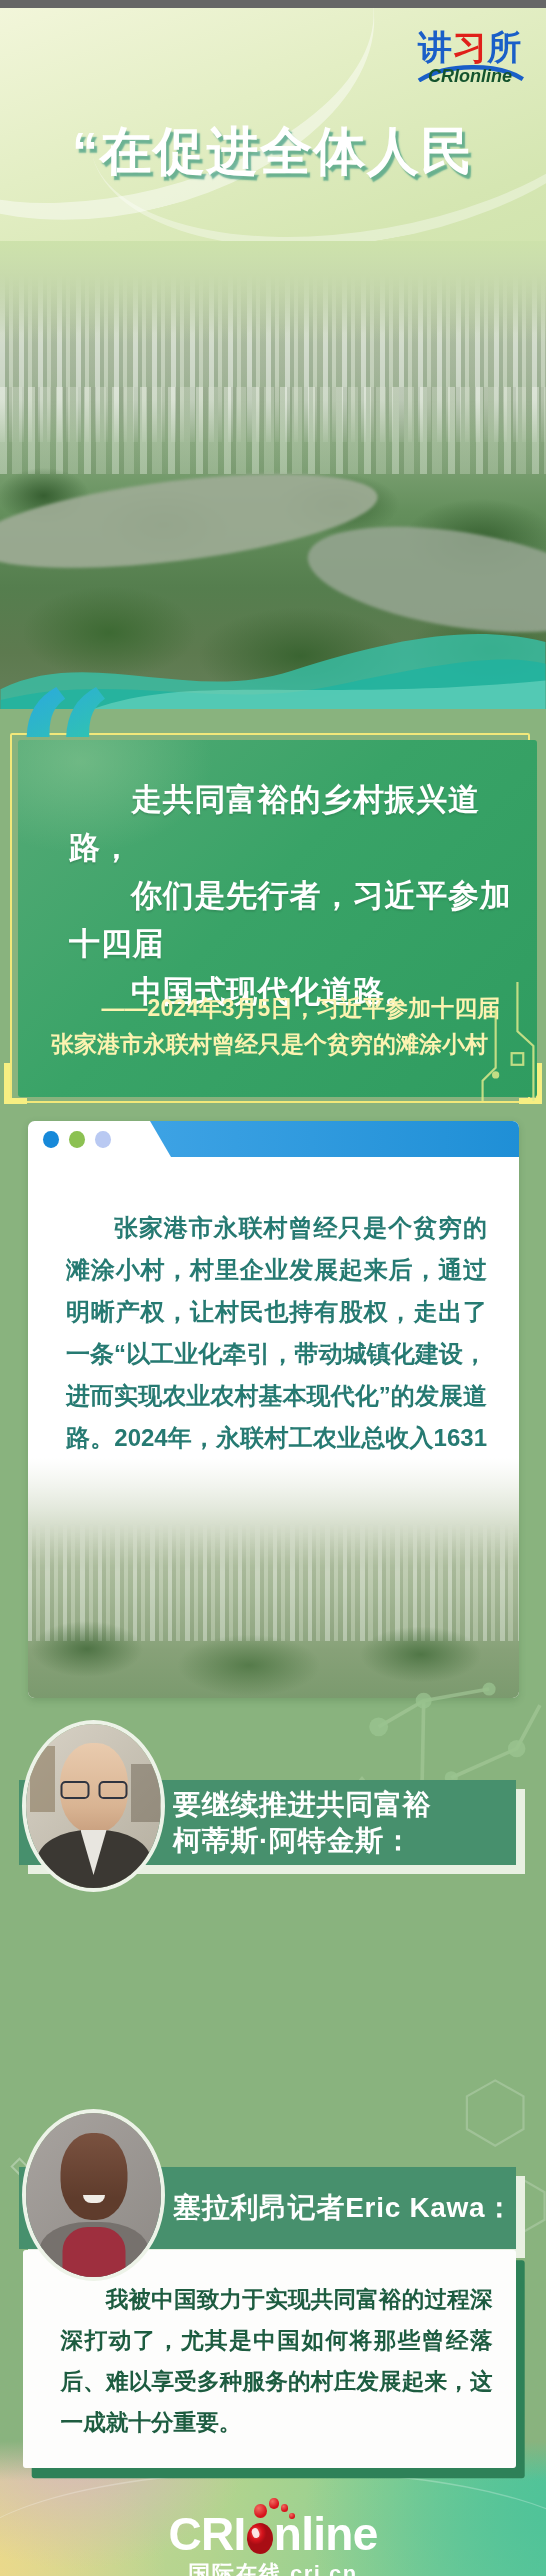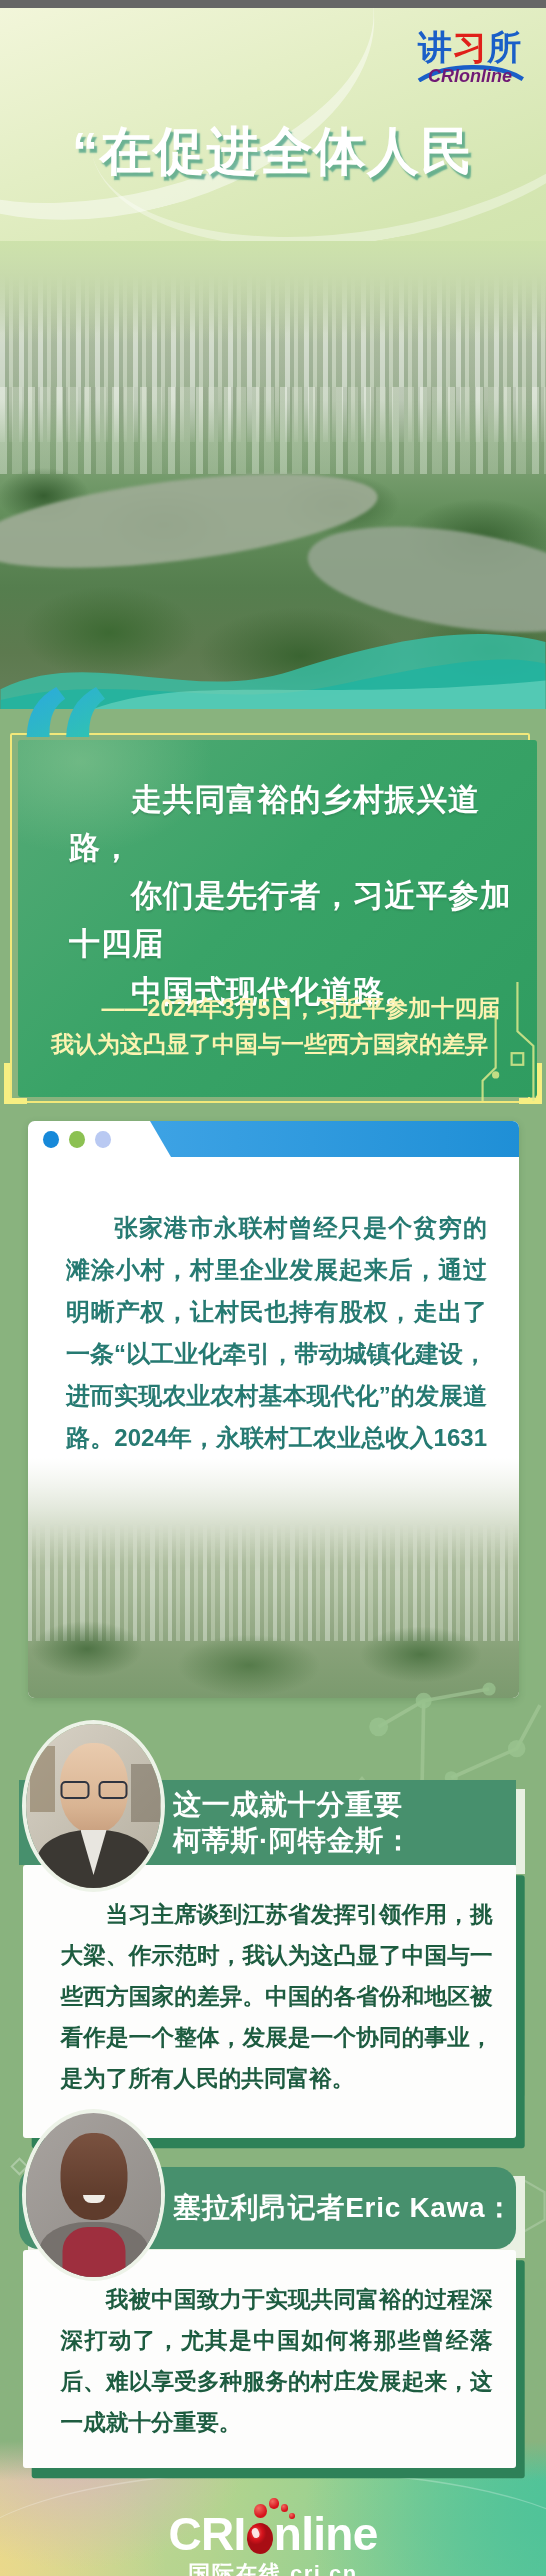--- a/index.html
+++ b/index.html
@@ -14,21 +14,21 @@
     background:linear-gradient(160deg,#f2f6da 0%,#e3eec4 35%,#d5e6b2 70%,#cde2ab 100%);}
   .bg-top .swoosh1{position:absolute;left:-131px;top:-102px;width:510px;height:306px;border-radius:50%;
     border-bottom:19px solid rgba(255,255,255,.45);transform:rotate(-14deg);}
   .bg-top .swoosh2{position:absolute;left:87px;top:-44px;width:554px;height:277px;border-radius:50%;
     border-bottom:11.7px solid rgba(255,255,255,.35);transform:rotate(-10deg);}
   .logo-top{position:absolute;right:16px;top:22px;width:120px;text-align:center;}
   .logo-top .cn{font-size:34px;font-weight:bold;letter-spacing:0.7px;line-height:1;}
   .logo-top .cn .b{color:#1a5fc8;}
   .logo-top .cn .r{color:#e0201a;}
   .logo-top svg{display:block;margin:-1.5px auto 0;}
-  .logo-top .en{color:#701a75;font-size:18px;font-weight:bold;font-style:italic;line-height:1;margin-top:-14.6px;}
+  .logo-top .en{color:#14532d;font-size:18px;font-weight:bold;font-style:italic;line-height:1;margin-top:-14.6px;}
   .page-title{position:absolute;left:0;top:109px;width:546px;text-align:center;
     color:#fff;font-size:52px;font-weight:bold;line-height:68px;letter-spacing:1.5px;
     text-shadow:2.9px 3.6px 1.5px rgba(44,146,122,.65);}
   
   .photo{position:absolute;left:0;top:233px;width:546px;height:468px;overflow:hidden;
     background:linear-gradient(#c6d3b6 0%,#b2c2a4 16%,#a2b598 28%,#86a87c 42%,#648f5c 58%,#557e4e 74%,#5d7a4f 88%,#66805a 100%);}
   .photo .buildings{position:absolute;left:0;top:33px;width:546px;height:168px;opacity:.55;
     background:repeating-linear-gradient(90deg,rgba(255,255,255,.85) 0 5.1px,rgba(150,165,145,.4) 5.1px 8.7px,rgba(235,240,228,.8) 8.7px 13px,rgba(170,180,160,.35) 13px 19px);
     -webkit-mask-image:linear-gradient(rgba(0,0,0,0),#000 35%,#000 75%,rgba(0,0,0,.2));
     mask-image:linear-gradient(rgba(0,0,0,0),#000 35%,#000 75%,rgba(0,0,0,.2));}
@@ -180,21 +180,21 @@
   <div class="q-corner br"></div>
   <div class="q-panel"></div>
   <div class="q-mark">“</div>
   <div class="q-text">
     <div>走共同富裕的乡村振兴道路，</div>
     <div>你们是先行者，习近平参加十四届</div>
     <div>中国式现代化道路。</div>
   </div>
   <div class="q-attr">
     <span class="l1">——2024年3月5日，习近平参加十四届</span>
-    <span class="l2">我认为这凸显了中国与一些西方国家的差异</span>
+    <span class="l2">张家港市永联村曾经只是个贫穷的滩涂小村</span>
   </div>
   <svg class="deco-circuit" width="66" height="122" viewBox="0 0 90 168">
     <polyline points="58,0 58,68 80,88 80,164" stroke="#dce98c" stroke-width="3" fill="none"></polyline>
     <polyline points="28,38 28,118 10,136 10,164" stroke="#dce98c" stroke-width="3" fill="none"></polyline>
     <rect x="50" y="98" width="16" height="16" stroke="#dce98c" stroke-width="3" fill="none"></rect>
     <circle cx="28" cy="128" r="5" fill="#dce98c"></circle>
   </svg>
 
   <div class="card">
     <div class="bluebar"></div>
@@ -227,41 +227,38 @@
     <g stroke="rgba(255,255,255,0.22)" stroke-width="3" fill="none">
       <polygon points="65,15 104,37 104,82 65,105 26,82 26,37"></polygon>
       <polygon points="100,150 133,169 133,207 100,226 67,207 67,169"></polygon>
     </g>
   </svg>
   <div class="deco-diamond" style="left:13px;top:2152px;"></div>
   <div class="deco-diamond" style="left:32px;top:2178px;width:8.7px;height:8.7px;"></div>
 
   <div class="banner-shadow" style="top:1781px;height:85px;"></div>
   <div class="banner" style="top:1772px;height:85px;padding-top:6.6px;">
-    <div class="btxt">这一成就十分重要</div>
+    <div class="btxt">要继续推进共同富裕</div>
     <div class="btxt">柯蒂斯·阿特金斯：</div>
   </div>
   <div class="avatar" style="left:22px;top:1712px;">
     <div class="bgA" style="background:linear-gradient(135deg,#d8d2c6,#b4ae9f);"></div>
     <div class="frameL"></div>
     <div class="frameR"></div>
     <div class="head" style="top:19px;width:68px;height:90px;border-radius:46%;background:linear-gradient(#e9cbae,#d9b493 70%,#c9a07f);"></div>
     <div class="head" style="top:57px;width:67px;height:19px;display:flex;justify-content:space-between;">
       <span style="width:29px;height:17.5px;border:2.9px solid #2f3440;border-radius:5.1px;"></span>
       <span style="width:29px;height:17.5px;border:2.9px solid #2f3440;border-radius:5.1px;"></span>
     </div>
     <div class="suit" style="top:106px;width:114px;height:67px;background:#3b3833;border-radius:46% 46% 0 0;"></div>
     <div class="suit" style="top:106px;width:26px;height:45px;background:#e8e6e0;clip-path:polygon(0 0,100% 0,50% 100%);"></div>
   </div>
-  <div class="speech" style="top:1857px;height:273px;">
-    <div class="stxt">当习主席谈到江苏省发挥引领作用，挑大梁、作示范时，我认为这凸显了中国与一些西方国家的差异。中国的各省份和地区被看作是一个整体，发展是一个协同的事业，是为了所有人民的共同富裕。</div>
-  </div>
 
   <div class="banner-shadow" style="top:2168px;height:82px;"></div>
-  <div class="banner" style="top:2159px;height:82px;display:flex;align-items:center;border-radius:20px;">
+  <div class="banner" style="top:2159px;height:82px;display:flex;align-items:center;">
     <div class="btxt">塞拉利昂记者Eric Kawa：</div>
   </div>
   <div class="avatar" style="left:22px;top:2101px;">
     <div class="bgA" style="background:linear-gradient(135deg,#a8a39f,#8e8a86);"></div>
     <div class="head" style="top:20.4px;width:67px;height:87px;border-radius:46%;background:linear-gradient(#7a5240,#5f3c2c 75%);"></div>
     <div class="head" style="top:82px;width:22px;height:8px;border-radius:0 0 10.2px 10.2px;background:#f0ece6;"></div>
     <div class="suit" style="top:109px;width:109px;height:64px;background:#76716d;border-radius:44% 44% 0 0;"></div>
     <div class="suit" style="top:114px;width:63px;height:60px;background:#9e2f3e;border-radius:40% 40% 0 0;"></div>
   </div>
   <div class="speech" style="top:2242px;height:218px;">

